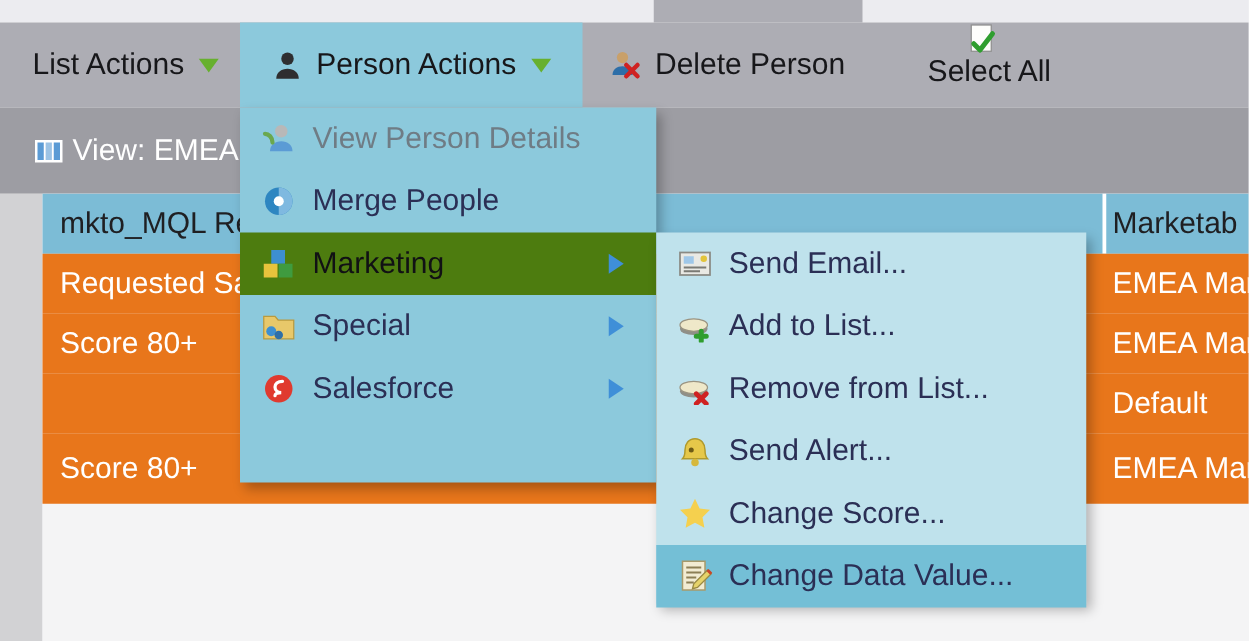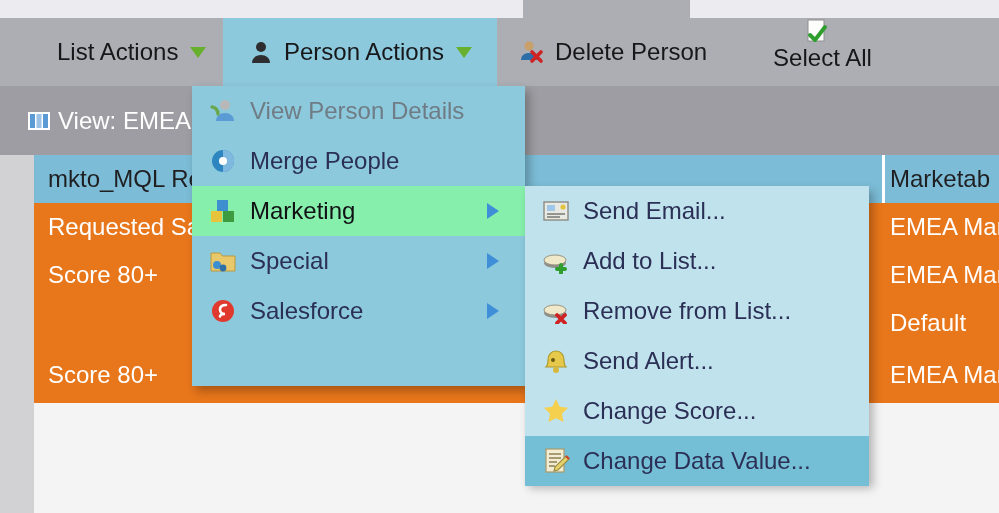--- a/index.html
+++ b/index.html
@@ -89,21 +89,21 @@
     height: 50px; font-size: 24px; color: #2b2f55;
     padding-left: 16px; white-space: nowrap; position: relative;
     cursor: default;
   }
   .menu-item .mi-ico {
     width: 30px; height: 30px; margin-right: 12px;
     display: inline-flex; align-items: center; justify-content: center;
     flex: 0 0 30px;
   }
   .menu-item.disabled { color: #6f7c85; }
-  .menu-item.hl-light { background: #86efac; color: #111114; }
+  .menu-item.hl-light { background: #4d7c0f; color: #111114; }
   .menu-item.hl-strong { background: #74bfd6; color: #111114; }
   .submenu-arrow {
     position: absolute; right: 26px; top: 50%; transform: translateY(-50%);
     width: 0; height: 0;
     border-top: 8px solid transparent;
     border-bottom: 8px solid transparent;
     border-left: 12px solid #3f8fd8;
   }
 
   #menu-person { left: 192px; top: 86px; width: 333px; height: 300px; }
@@ -116,21 +116,21 @@
 
 <div id="app">
 
   <div class="tabstrip">
     <div class="tab-active"></div>
   </div>
 
   <div class="toolbar">
     <div class="toolbar-row">
 
-      <div class="tb-item" style="width:192px;justify-content:flex-start;padding-left:26px;margin-left:31px;">
+      <div class="tb-item" style="width:192px;justify-content:flex-start;padding-left:26px;">
         <span>List Actions</span>
         <span class="caret-green"></span>
       </div>
 
       <div class="tb-item active" style="width:274px;justify-content:center;">
         <span class="tb-ico">
           <svg width="26" height="26" viewBox="0 0 26 26">
             <circle cx="13" cy="8" r="5" fill="#2e2e30"></circle>
             <path d="M4 24c0-5 4-8 9-8s9 3 9 8z" fill="#2e2e30"></path>
           </svg>

